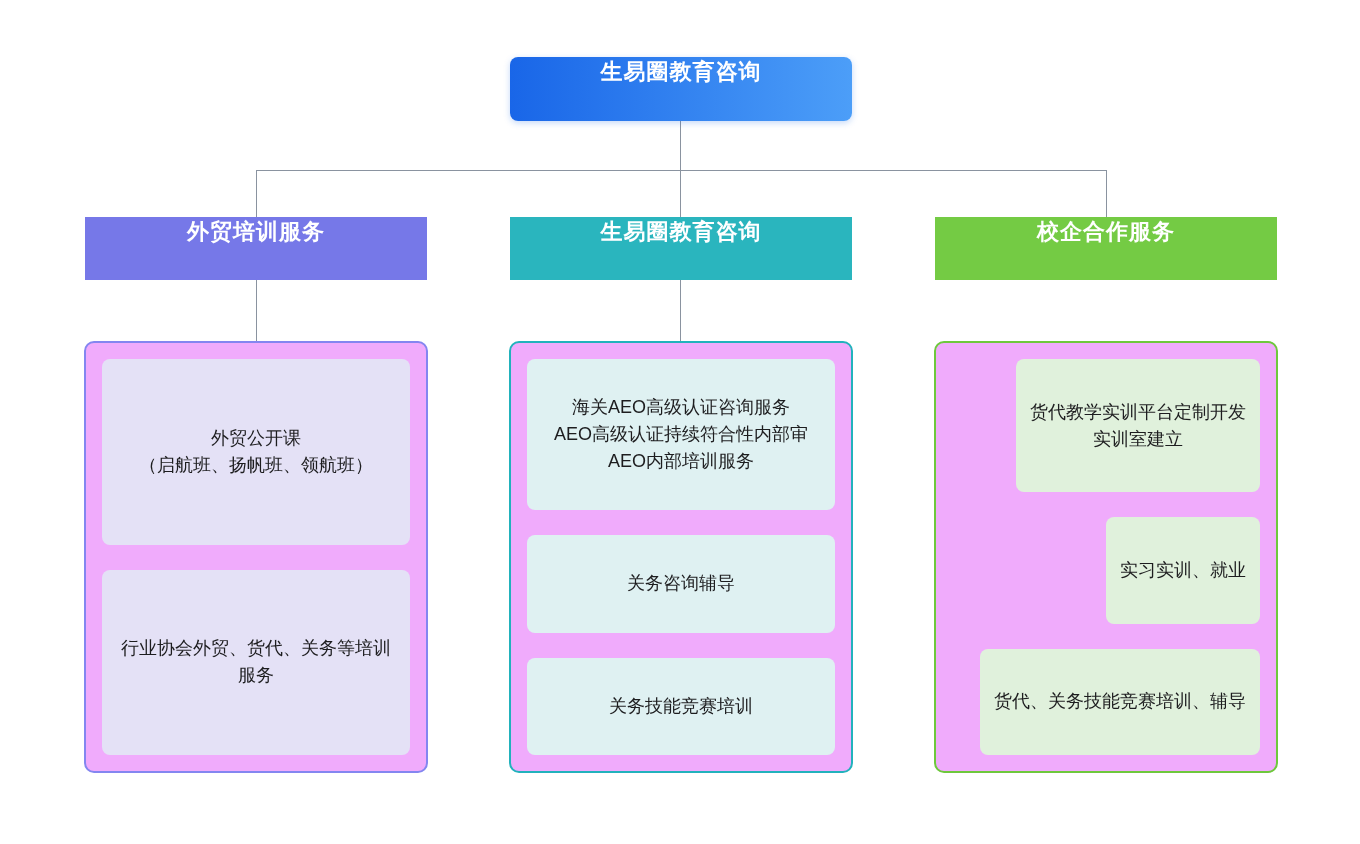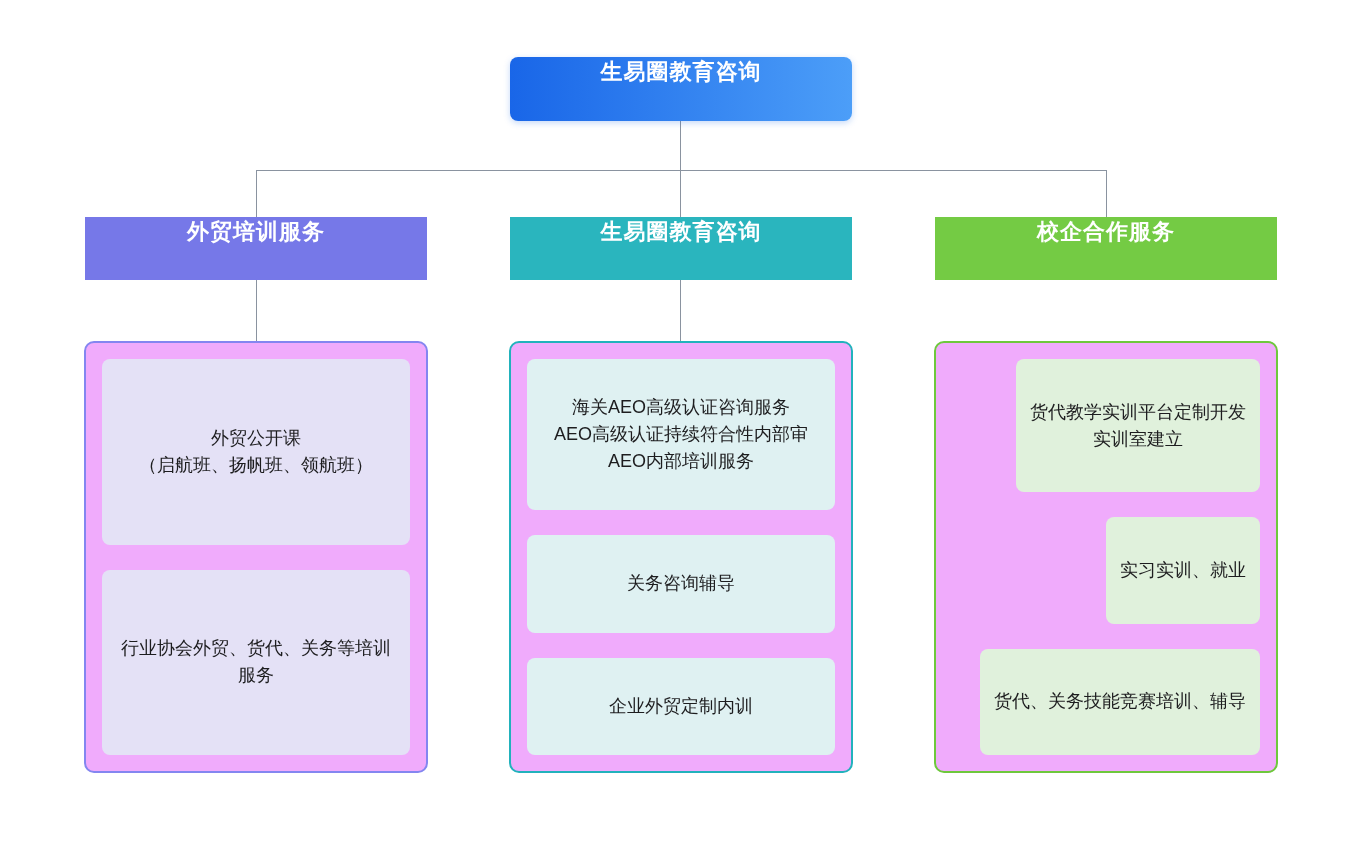--- a/index.html
+++ b/index.html
@@ -122,21 +122,21 @@
     <div class="leaf">外贸公开课
 （启航班、扬帆班、领航班）</div>
     <div class="leaf">行业协会外贸、货代、关务等培训服务</div>
   </div>
 
   <div class="branch-group b2">
     <div class="leaf">海关AEO高级认证咨询服务
 AEO高级认证持续符合性内部审
 AEO内部培训服务</div>
     <div class="leaf">关务咨询辅导</div>
-    <div class="leaf">企业外贸定制内训</div>
+    <div class="leaf">关务技能竞赛培训</div>
   </div>
 
   <div class="branch-group b3">
     <div class="leaf">货代教学实训平台定制开发
 实训室建立</div>
     <div class="leaf">实习实训、就业</div>
     <div class="leaf">货代、关务技能竞赛培训、辅导</div>
   </div>
 
 </div>

